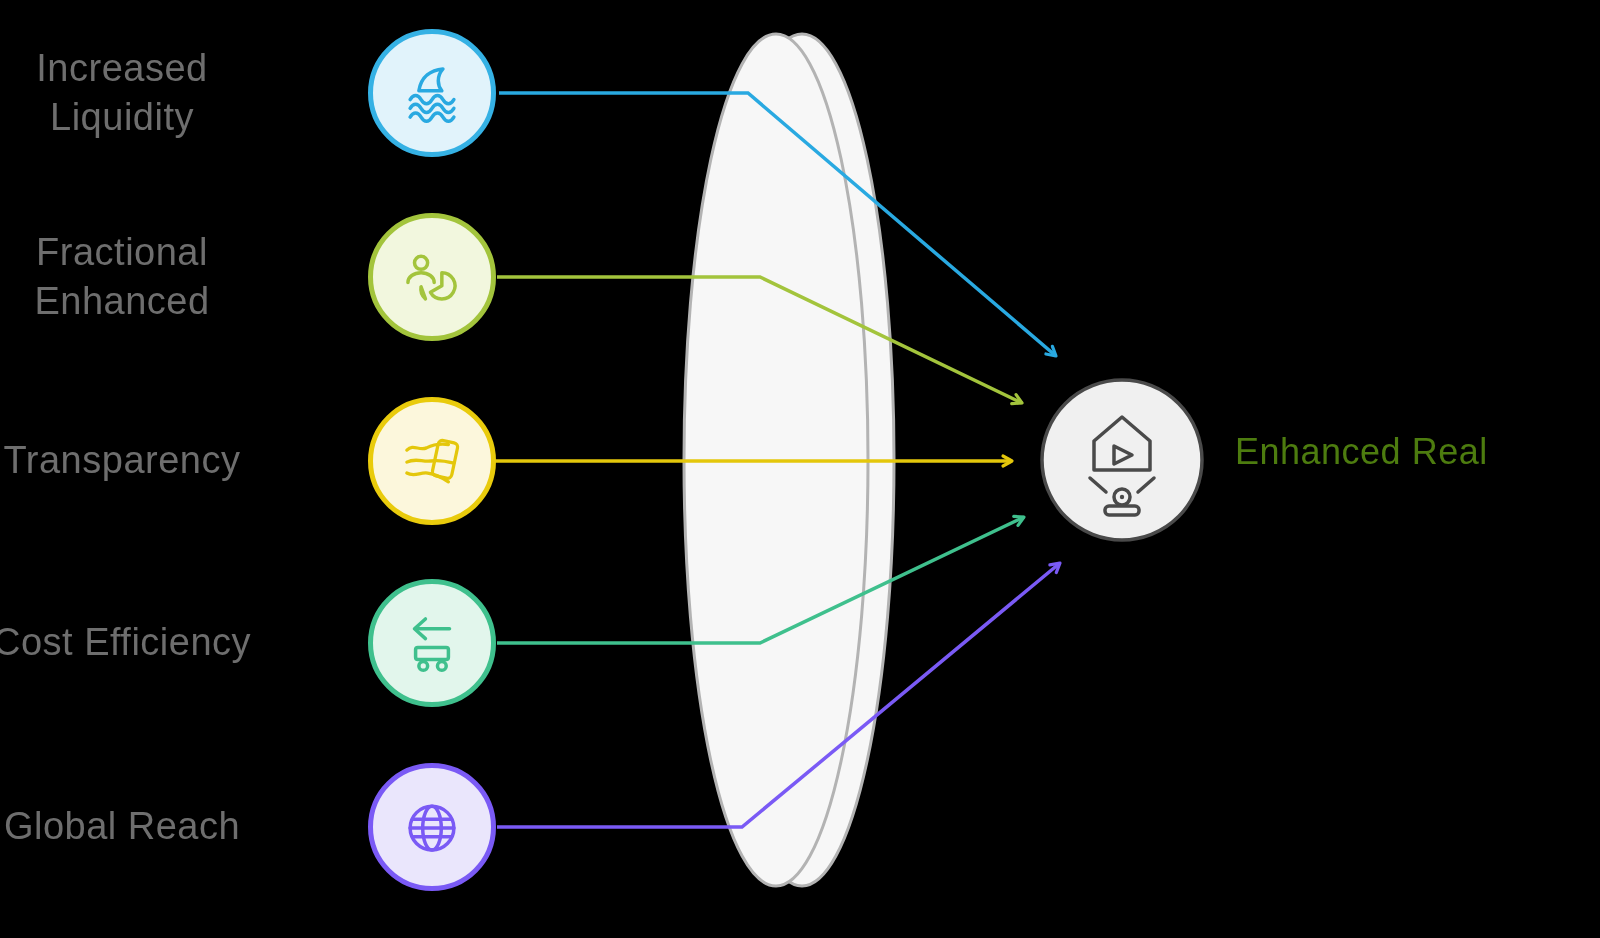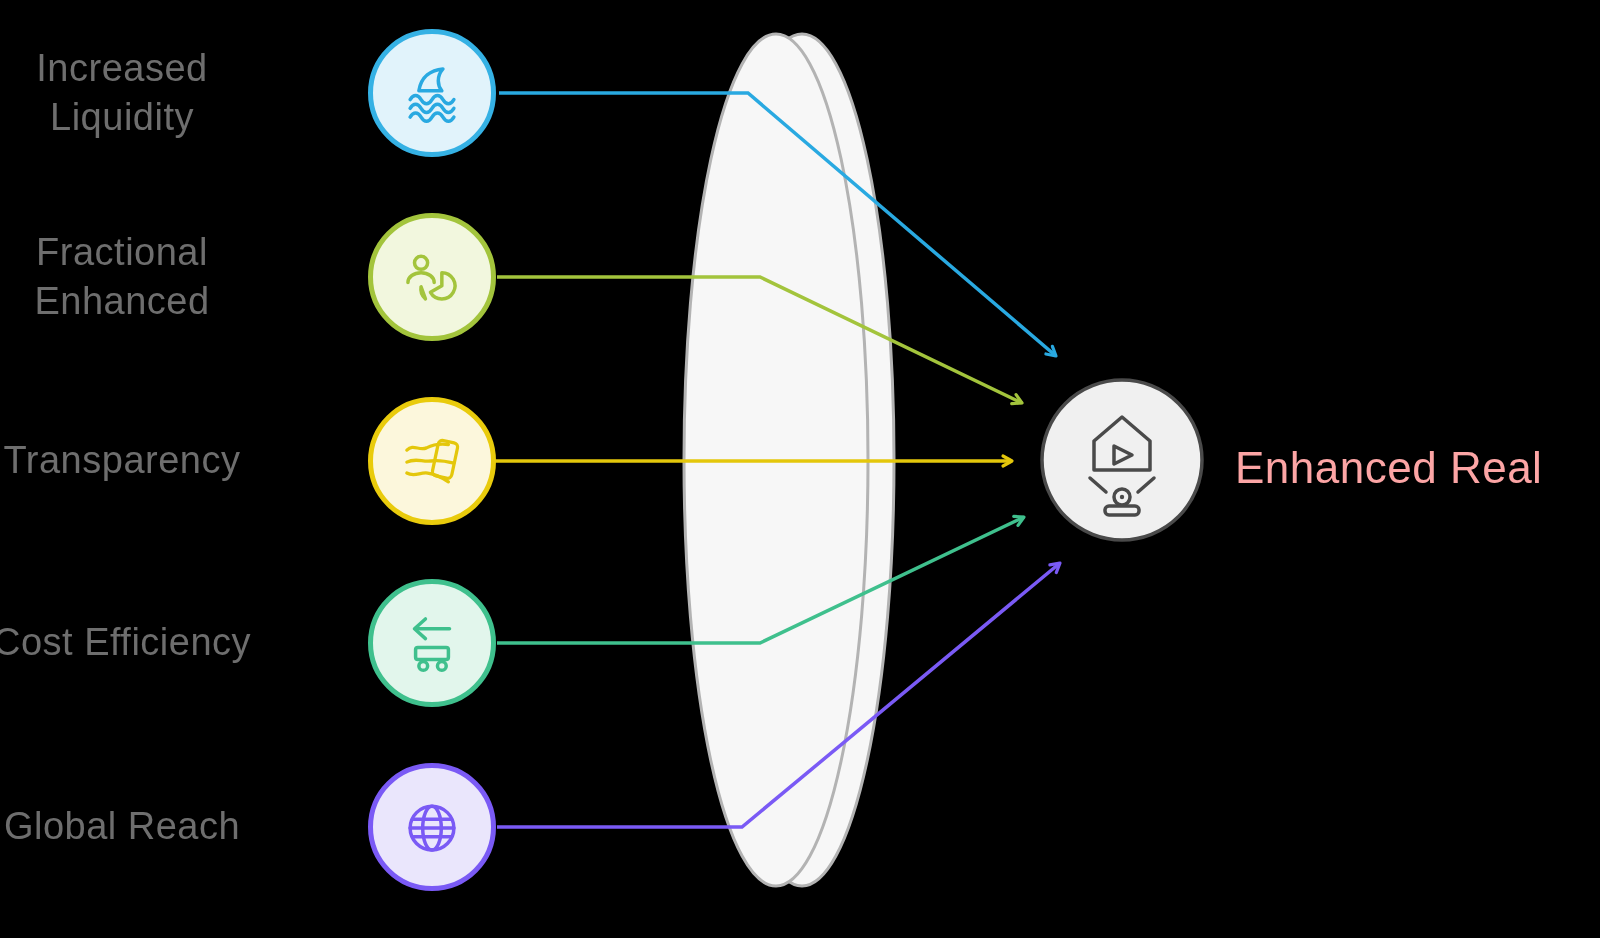--- a/index.html
+++ b/index.html
@@ -17,22 +17,22 @@
     position:absolute;left:368px;width:128px;height:128px;border-radius:50%;
     box-sizing:border-box;border:5px solid;transform:translateY(-50%);
     display:flex;align-items:center;justify-content:center;
   }
   .c0{border-color:#35b1e4;background:#e1f3fb;}
   .c1{border-color:#a3c43c;background:#f2f7de;}
   .c2{border-color:#e9cb0c;background:#fcf7dc;}
   .c3{border-color:#3fc08d;background:#e2f6ec;}
   .c4{border-color:#7a5af5;background:#eae6fc;}
   .result-label{
-    position:absolute;left:1235px;top:468px;transform:translateY(-50%);
-    font-size:44px;font-weight:500;color:#fca5a5;line-height:1.3;
+    position:absolute;left:1235px;top:452px;transform:translateY(-50%);
+    font-size:36px;font-weight:500;color:#4d7c0f;line-height:1.3;
     letter-spacing:.5px;white-space:nowrap;
   }
 </style>
 </head>
 <body>
 
 <div class="canvas">
 
   <svg class="diagram-svg" width="1600" height="938" viewBox="0 0 1600 938">
     <defs>

